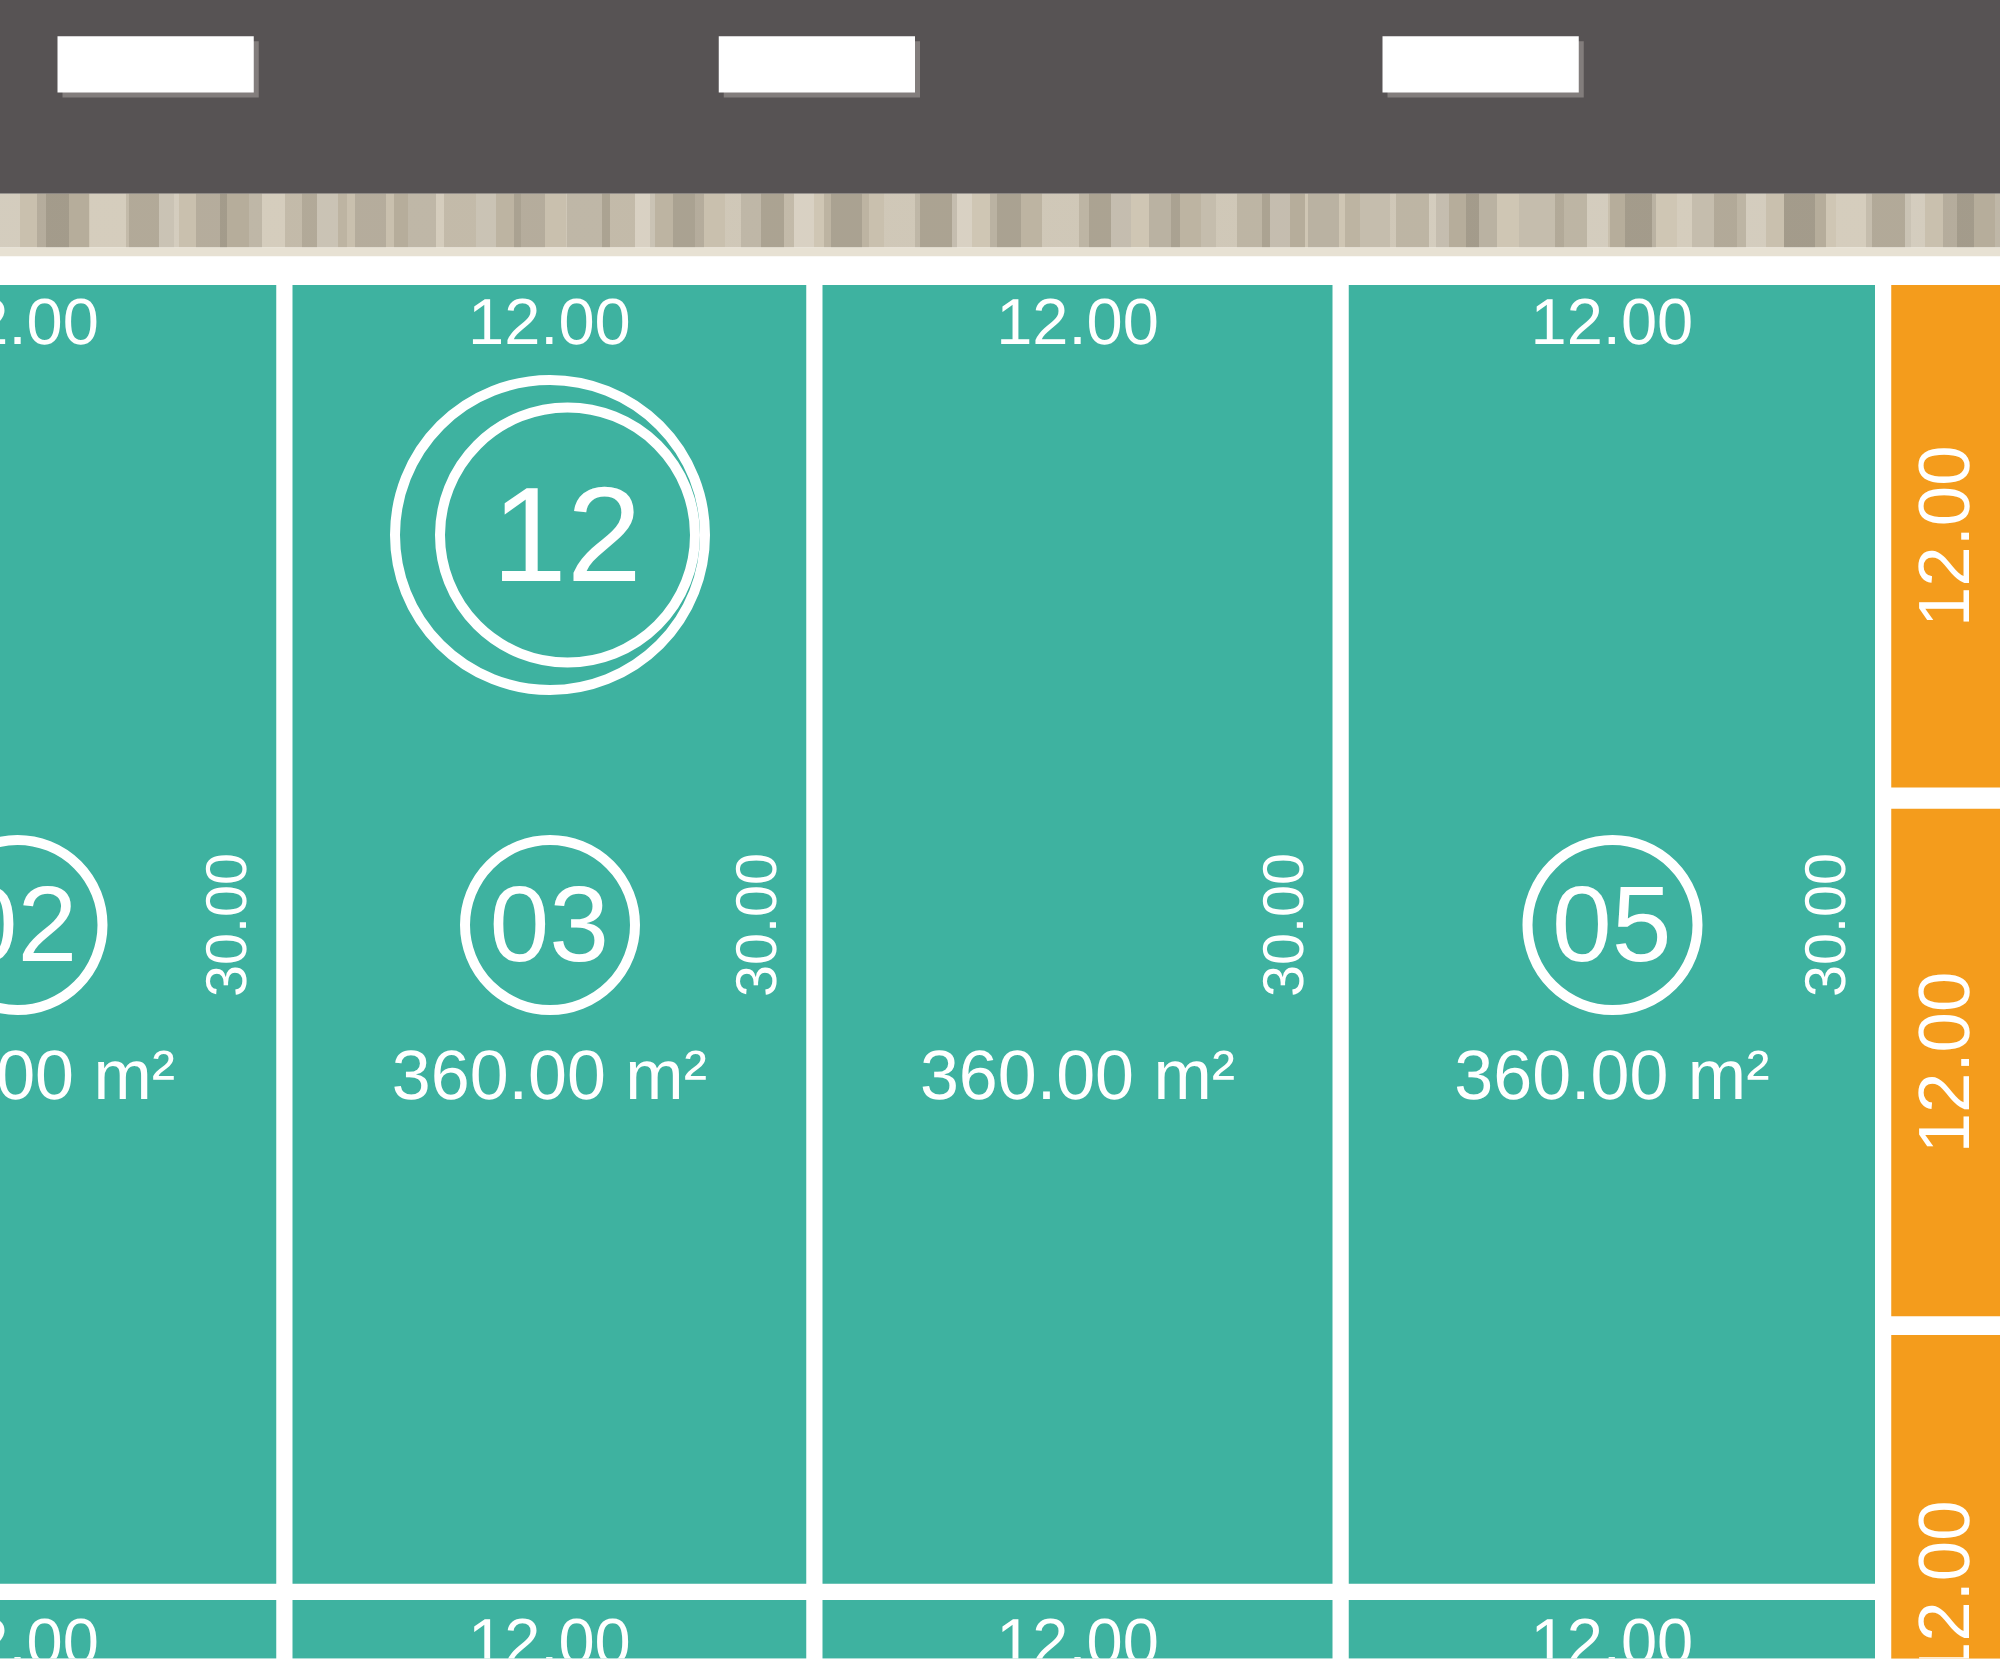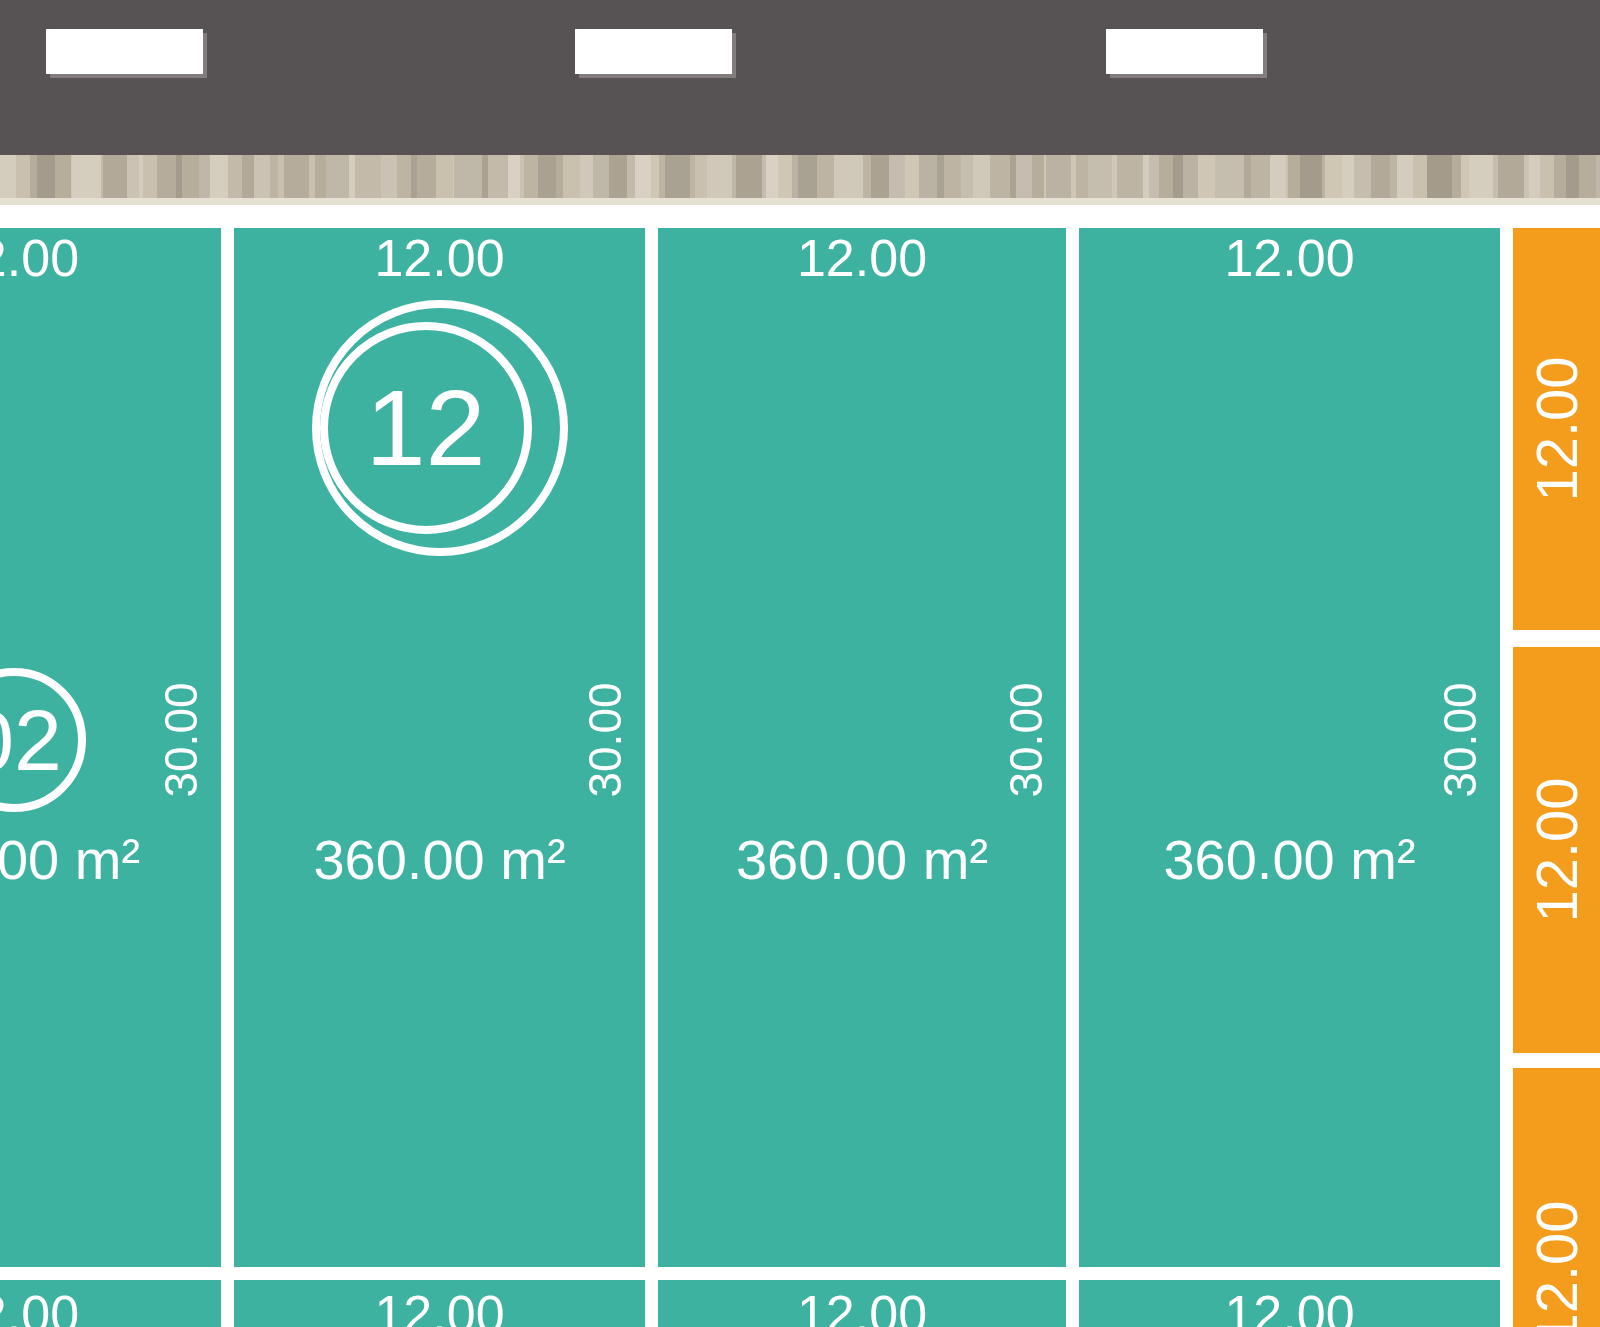--- a/index.html
+++ b/index.html
@@ -43,21 +43,21 @@
         font-size:56px;line-height:1;color:#fff;}
   .dim-side{position:absolute;right:40px;top:512px;
             transform:translate(50%,-50%) rotate(-90deg);
             font-size:46px;line-height:1;color:#fff;white-space:nowrap;}
   .lot-badge{position:absolute;left:50%;top:512px;transform:translate(-50%,-50%);
              width:128px;height:128px;border:8px solid #fff;border-radius:50%;
              display:flex;align-items:center;justify-content:center;}
   .lot-badge span{font-size:86px;line-height:1;color:#fff;}
   .block-badge{position:absolute;left:50%;top:200px;transform:translate(-50%,-50%);
                width:240px;height:240px;border:8px solid #fff;border-radius:50%;
-               display:flex;align-items:center;justify-content:flex-start;}
+               display:flex;align-items:center;justify-content:flex-end;}
   .block-badge .ring{width:196px;height:196px;border:8px solid #fff;border-radius:50%;
                display:flex;align-items:center;justify-content:center;}
   .block-badge span{font-size:108px;line-height:1;color:#fff;}
   
   .reserve{position:absolute;left:1513px;width:87px;background:#F49C1C;color:#fff;
            display:flex;align-items:center;justify-content:center;}
   .reserve.r1{top:228px;height:402px;}
   .reserve.r2{top:647px;height:406px;}
   .reserve.r3{top:1068px;height:410px;}
   .reserve span{transform:rotate(-90deg);font-size:58px;line-height:1;white-space:nowrap;}
@@ -84,32 +84,38 @@
     <div class="area">360.00 m²</div>
   </div>
 
   <div class="lot l03">
     <div class="dim-front">12.00</div>
     <div class="block-badge">
       <div class="ring">
         <span>12</span>
       </div>
     </div>
+    <div class="lot-badge">
+      <span>03</span>
+    </div>
     <div class="dim-side">30.00</div>
     <div class="area">360.00 m²</div>
   </div>
 
   <div class="lot l04">
     <div class="dim-front">12.00</div>
     <div class="dim-side">30.00</div>
     <div class="area">360.00 m²</div>
   </div>
 
   <div class="lot l05">
     <div class="dim-front">12.00</div>
+    <div class="lot-badge">
+      <span>05</span>
+    </div>
     <div class="dim-side">30.00</div>
     <div class="area">360.00 m²</div>
   </div>
 
   <div class="stub s02">
     <div class="dim-front2">12.00</div>
   </div>
   <div class="stub s03">
     <div class="dim-front2">12.00</div>
   </div>

